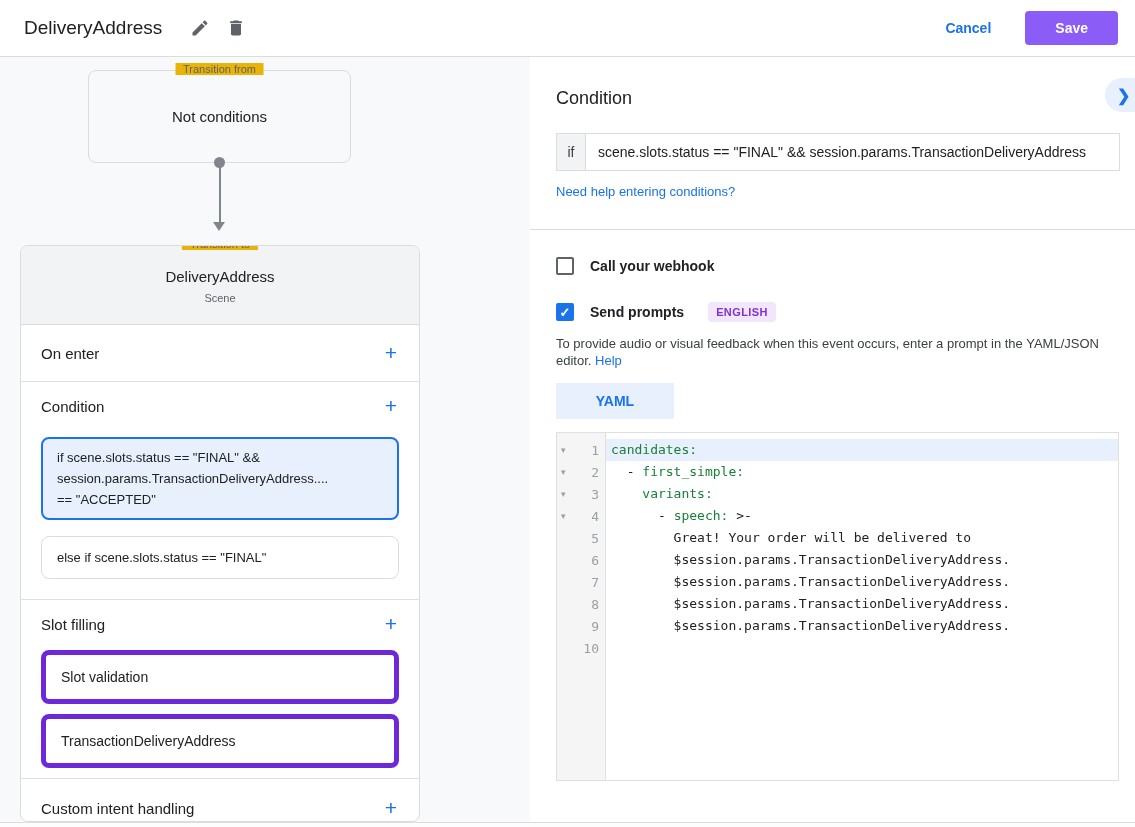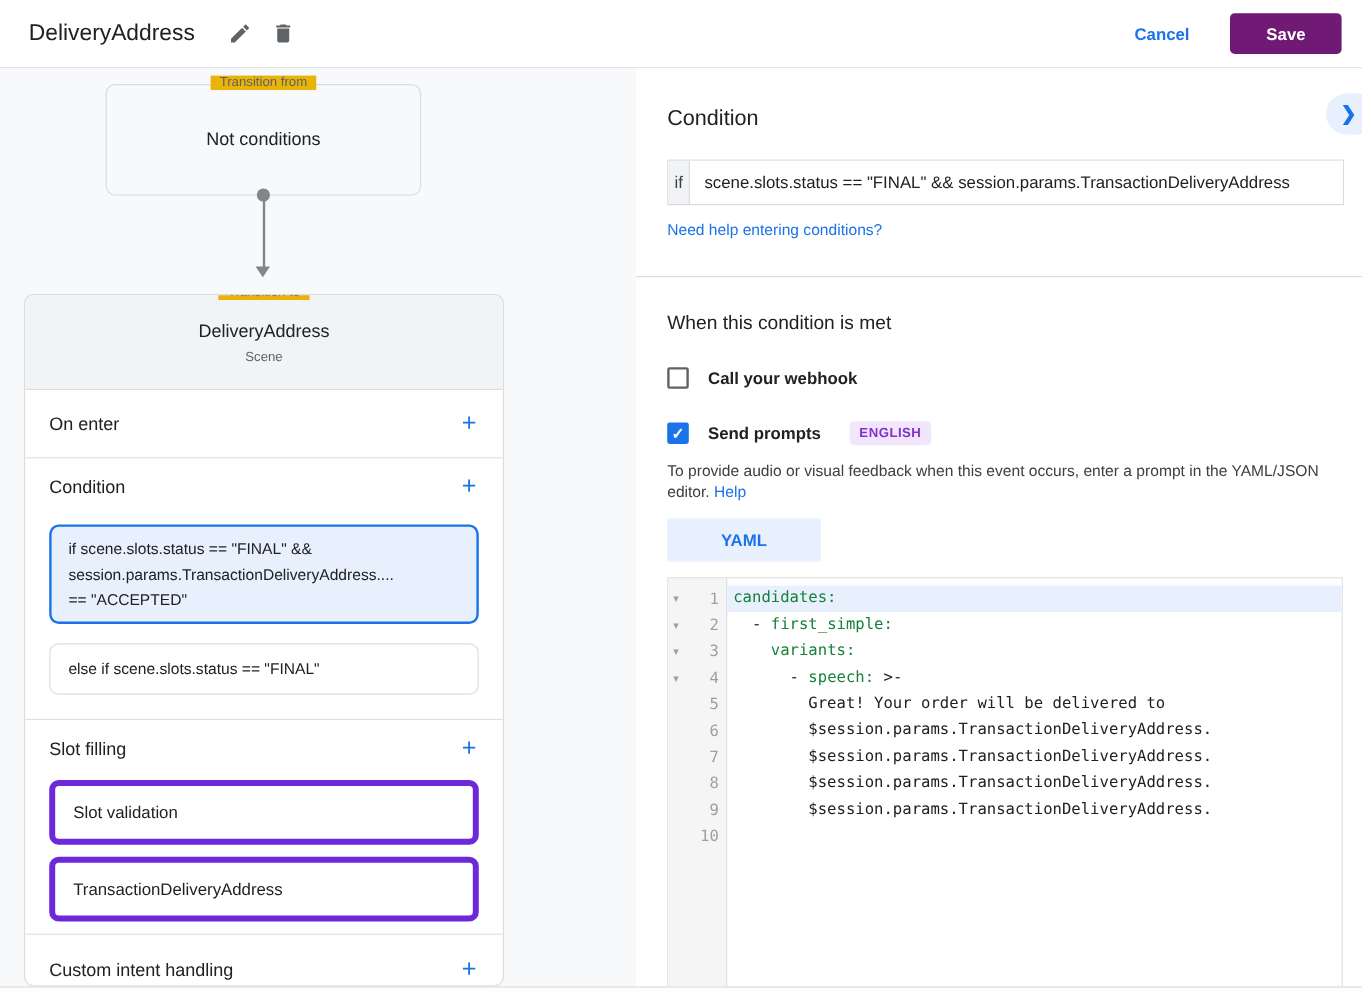--- a/index.html
+++ b/index.html
@@ -10,21 +10,21 @@
   .topbar { height:57px; display:flex; align-items:center; padding:0 17px 0 24px;
     border-bottom:1px solid #dadce0; background:#fff; }
   .page-title { font-size:19px; font-weight:400; color:#202124; margin-right:20px; }
   .icon-btn { width:36px; height:36px; border:none; background:transparent; cursor:pointer;
     display:flex; align-items:center; justify-content:center; border-radius:50%; }
   .icon-btn svg { fill:#5f6368; width:20px; height:20px; }
   .topbar-spacer { flex:1; }
   .btn-text { border:none; background:transparent; color:#1a73e8; font-weight:700;
     font-size:14px; padding:8px 12px; cursor:pointer; margin-right:22px;
     font-family:"Liberation Sans", sans-serif; }
-  .btn-primary { border:none; background:#701a75; color:#fff; font-weight:700;
+  .btn-primary { border:none; background:#8b5cf6; color:#fff; font-weight:700;
     font-size:14px; padding:0 30px; height:34px; border-radius:4px; cursor:pointer;
     font-family:"Liberation Sans", sans-serif; }
 
   
   .main { display:flex; height:770px; }
   .flow-panel { width:530px; background:#f8f9fa; position:relative; flex:none; }
   .detail-panel { flex:1; background:#fff; position:relative; padding-left:26px; }
 
   
   .fieldset-box { position:relative; border:1px solid #dadce0; border-radius:8px; }
@@ -70,21 +70,21 @@
   .row-last { height:58px; border-bottom:none; }
 
   
   .cond-head { margin-top:31px; font-size:18px; font-weight:400; color:#202124; }
   .expand-btn { position:absolute; right:-14px; top:21px; width:44px; height:34px;
     border-radius:17px; background:#e8f0fe; border:none; cursor:pointer;
     color:#1a73e8; font-size:16px; font-weight:700; text-align:left; padding-left:12px; }
 
   .if-row { margin-top:24px; width:564px; height:38px; display:flex;
     border:1px solid #dadce0; background:#fff; }
-  .if-prefix { width:18px; background:#f1f3f4; border-right:1px solid #dadce0;
+  .if-prefix { width:29px; background:#f1f3f4; border-right:1px solid #dadce0;
     display:flex; align-items:center; justify-content:center; font-size:14px;
     color:#3c4043; flex:none; }
   .if-input { flex:1; border:none; outline:none; font-size:14px; color:#202124;
     padding:0 12px; font-family:"Liberation Sans", sans-serif; min-width:0; }
 
   .help-link { display:inline-block; margin-top:13px; color:#1a73e8; font-size:13px;
     text-decoration:none; cursor:pointer; }
   .divider-full { margin-top:29px; margin-left:-26px; width:605px; height:0;
     border-top:1px solid #dadce0; }
   .when-head { margin-top:30px; font-size:16px; font-weight:400; color:#202124; }
@@ -95,21 +95,21 @@
     justify-content:center; color:transparent; font-size:13px; font-weight:700; }
   .checkbox.checked { background:#1a73e8; border-color:#1a73e8; color:#fff; }
   .check-label { margin-left:16px; font-size:14px; font-weight:700; color:#202124; }
   .lang-badge { margin-left:24px; background:#f1e6fc; color:#8430ce; font-size:11px;
     font-weight:700; letter-spacing:0.4px; padding:4px 8px; border-radius:4px; }
 
   .helper { margin-top:13px; width:566px; font-size:13px; line-height:17px; color:#3c4043; }
   .helper a { color:#1a73e8; text-decoration:none; cursor:pointer; }
 
   .tabs { margin-top:14px; display:flex; }
-  .tab { width:128px; height:36px; display:flex; align-items:center; justify-content:center;
+  .tab { width:118px; height:36px; display:flex; align-items:center; justify-content:center;
     font-size:14px; font-weight:700; color:#5f6368; cursor:pointer; }
   .tab.active { background:#e8f0fe; color:#1a73e8; }
 
   .editor { margin-top:13px; width:563px; height:349px; border:1px solid #e0e0e0;
     position:relative; background:#fff; overflow:hidden; }
   .gutter-bg { position:absolute; left:0; top:0; bottom:0; width:49px; background:#f5f5f5;
     border-right:1px solid #e0e0e0; }
   .code-lines { position:relative; padding-top:6px; }
   .code-row { display:flex; height:22px; }
   .gutter-cell { width:49px; flex:none; display:flex; align-items:center; }
@@ -218,21 +218,20 @@
 
     <div class="if-row">
       <span class="if-prefix">if</span>
       <input class="if-input" type="text" value="scene.slots.status == &quot;FINAL&quot; &amp;&amp; session.params.TransactionDeliveryAddress" style="">
     </div>
 
     <a class="help-link">Need help entering conditions?</a>
 
     <div class="divider-full"></div>
 
-    <h3 class="when-head">When this condition is met</h3>
 
     <div class="check-row">
       <div class="checkbox">
         <span>✓</span>
       </div>
       <span class="check-label">Call your webhook</span>
     </div>
 
     <div class="check-row">
       <div class="checkbox checked">

